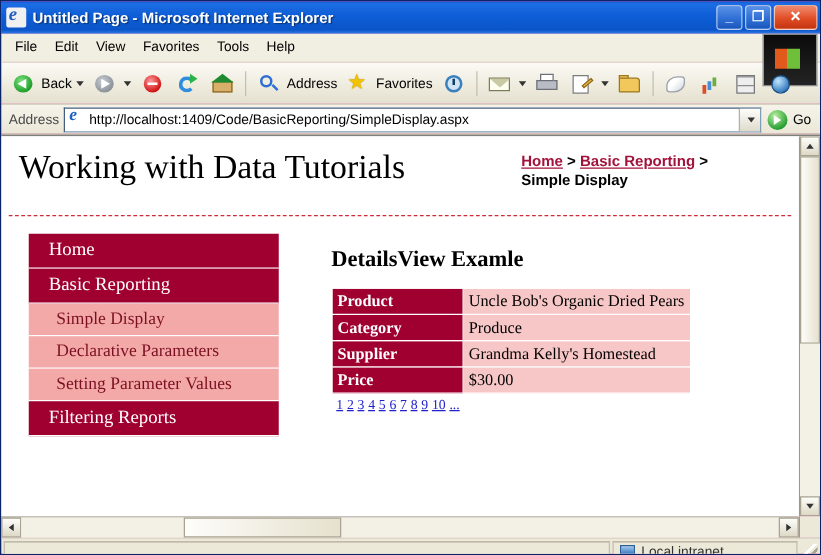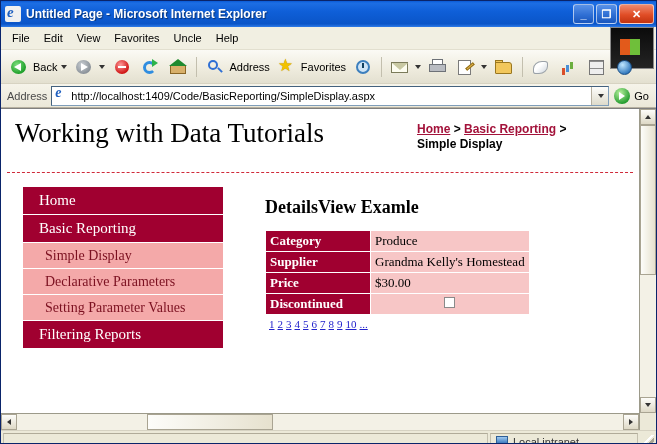--- a/index.html
+++ b/index.html
@@ -701,21 +701,21 @@
           <span class="gl">✕</span>
         </div>
     </div>
   </div>
 
   <div class="menubar">
     <div class="menuitem">File</div>
     <div class="menuitem">Edit</div>
     <div class="menuitem">View</div>
     <div class="menuitem">Favorites</div>
-    <div class="menuitem">Uncle</div>
+    <div class="menuitem">Tools</div>
     <div class="menuitem">Help</div>
     <div class="menu-logo">
       <div class="flag"></div>
       <div class="flag2"></div>
     </div>
   </div>
 
   <div class="toolbar">
     <div class="tb-item">
       <span class="ico ico-back"></span>
@@ -813,38 +813,36 @@
             <div class="nav-sub">Declarative Parameters</div>
             <div class="nav-sub">Setting Parameter Values</div>
             <div class="nav-top">Filtering Reports</div>
           </div>
 
           <div class="content-col">
             <div class="content-title">DetailsView Examle</div>
 
             <table class="dv">
               <tbody>
+                  <tr>
+                <td class="dv-hdr">Product</td>
+                <td class="dv-val">Uncle Bob's Organic Dried Pears</td>
+              </tr>
               <tr>
                 <td class="dv-hdr">Category</td>
                 <td class="dv-val">Produce</td>
               </tr>
               <tr>
                 <td class="dv-hdr">Supplier</td>
                 <td class="dv-val">Grandma Kelly's Homestead</td>
               </tr>
               <tr>
                 <td class="dv-hdr">Price</td>
                 <td class="dv-val">$30.00</td>
               </tr>
-              <tr>
-                <td class="dv-hdr">Discontinued</td>
-                <td class="dv-val center">
-                  <span class="chk"></span>
-                </td>
-              </tr>
             </tbody>
               </table>
 
             <div class="pager">
               <a href="#">1</a><a href="#">2</a><a href="#">3</a><a href="#">4</a><a href="#">5</a><a href="#">6</a><a href="#">7</a><a href="#">8</a><a href="#">9</a><a href="#">10</a><a href="#">...</a>
             </div>
           </div>
 
         </div>
       </div>

